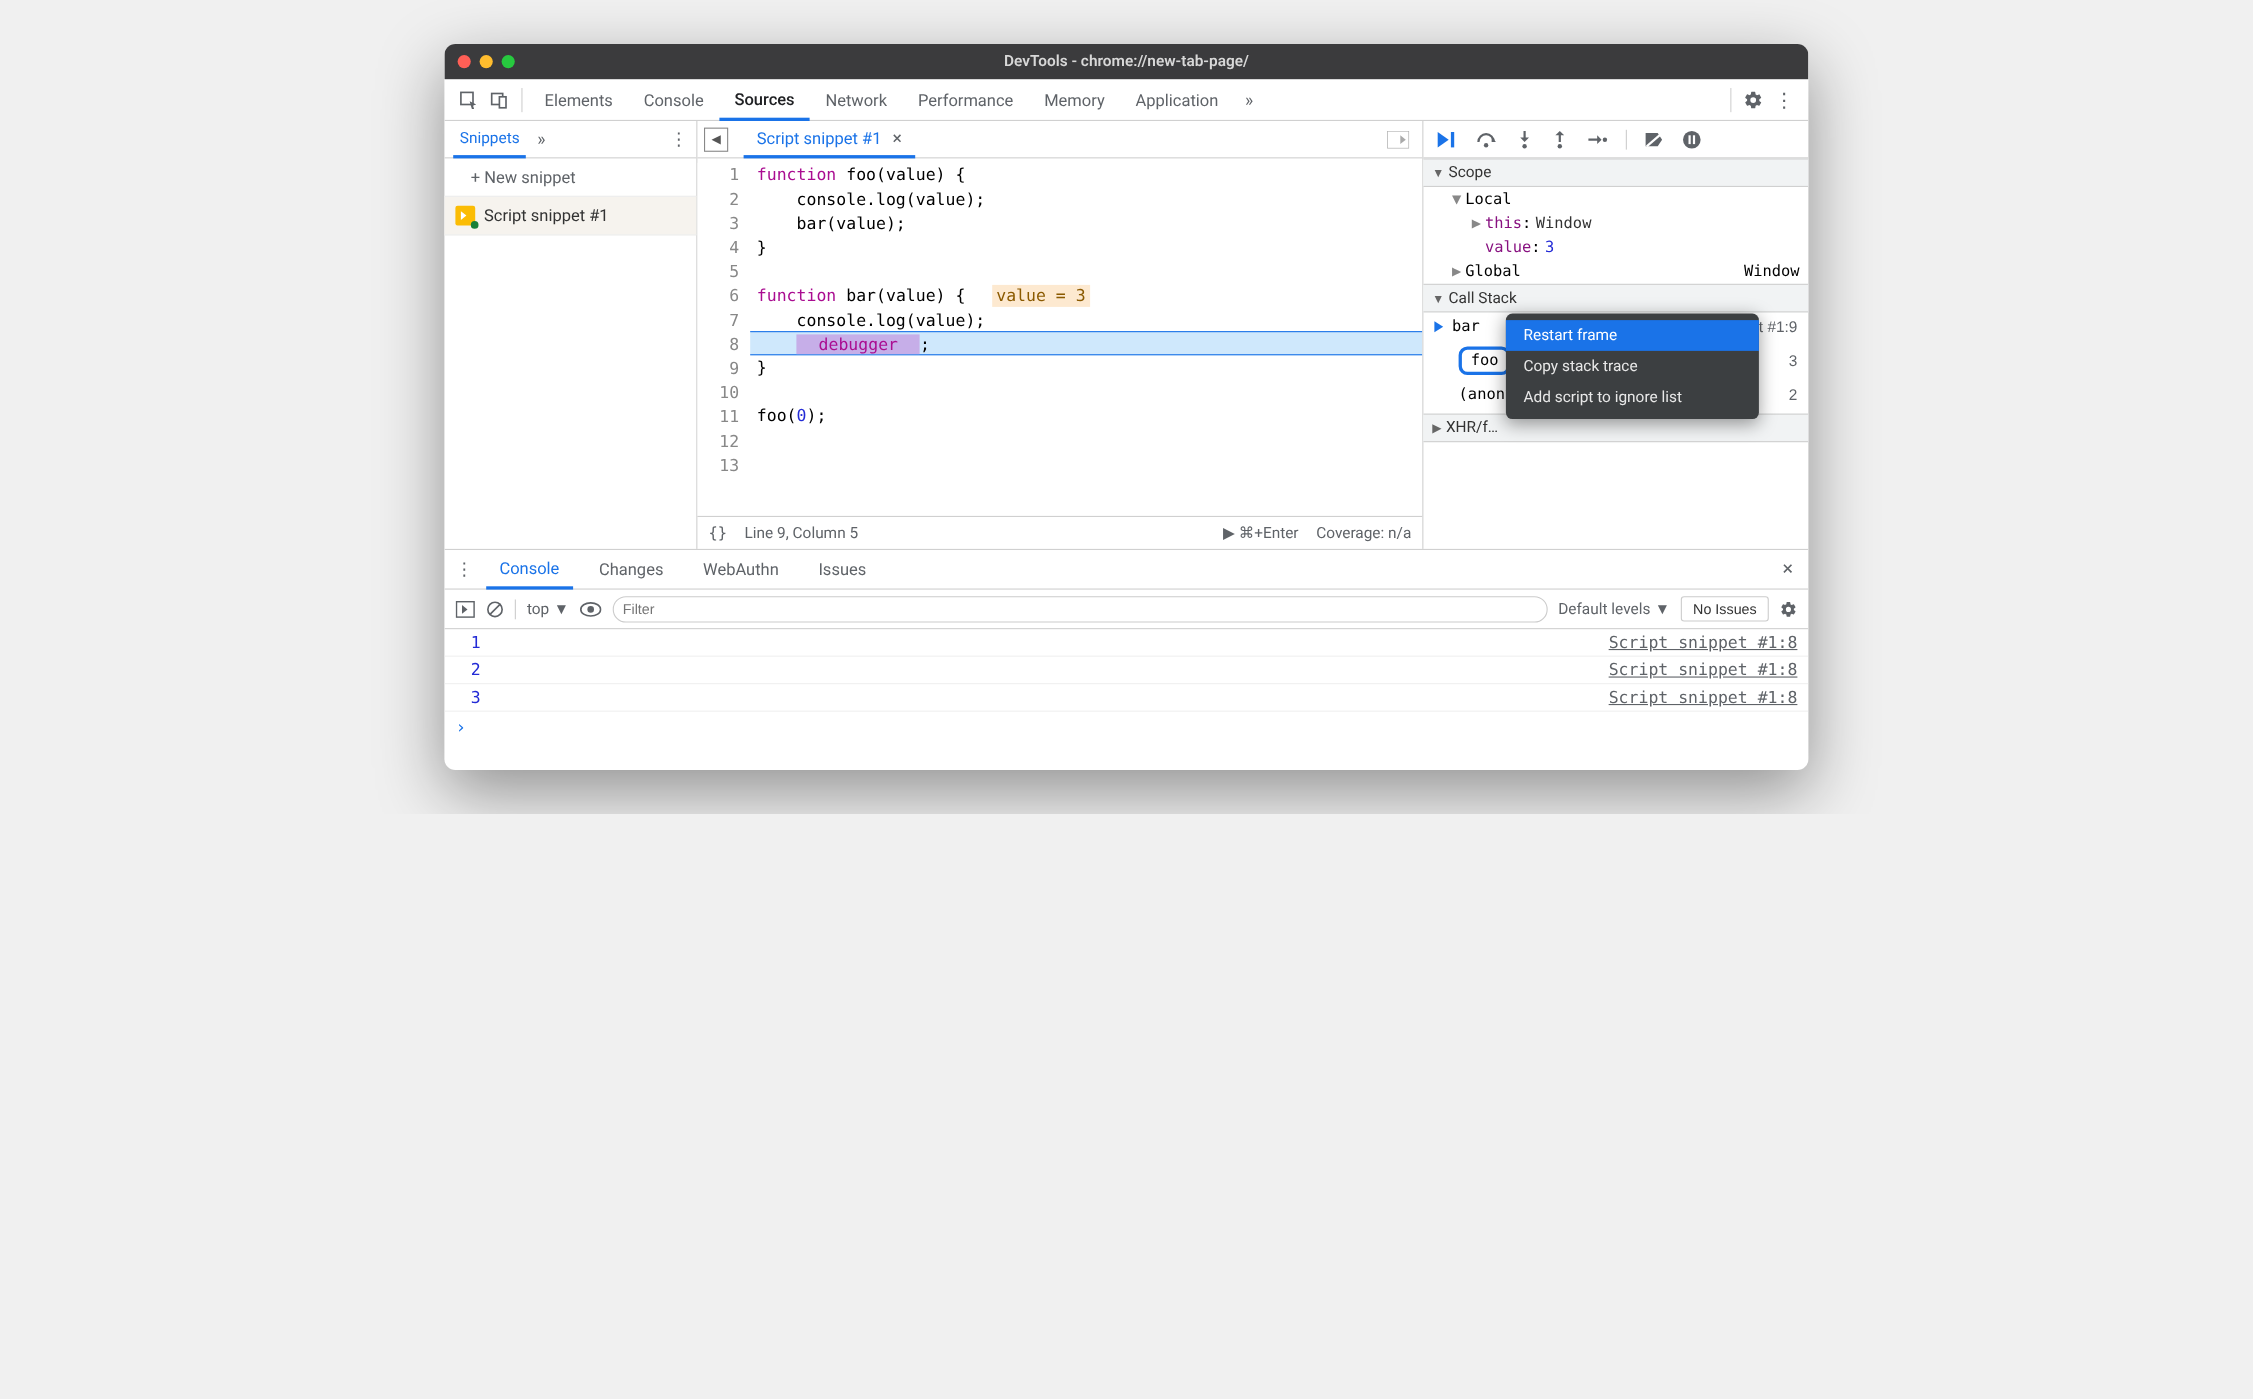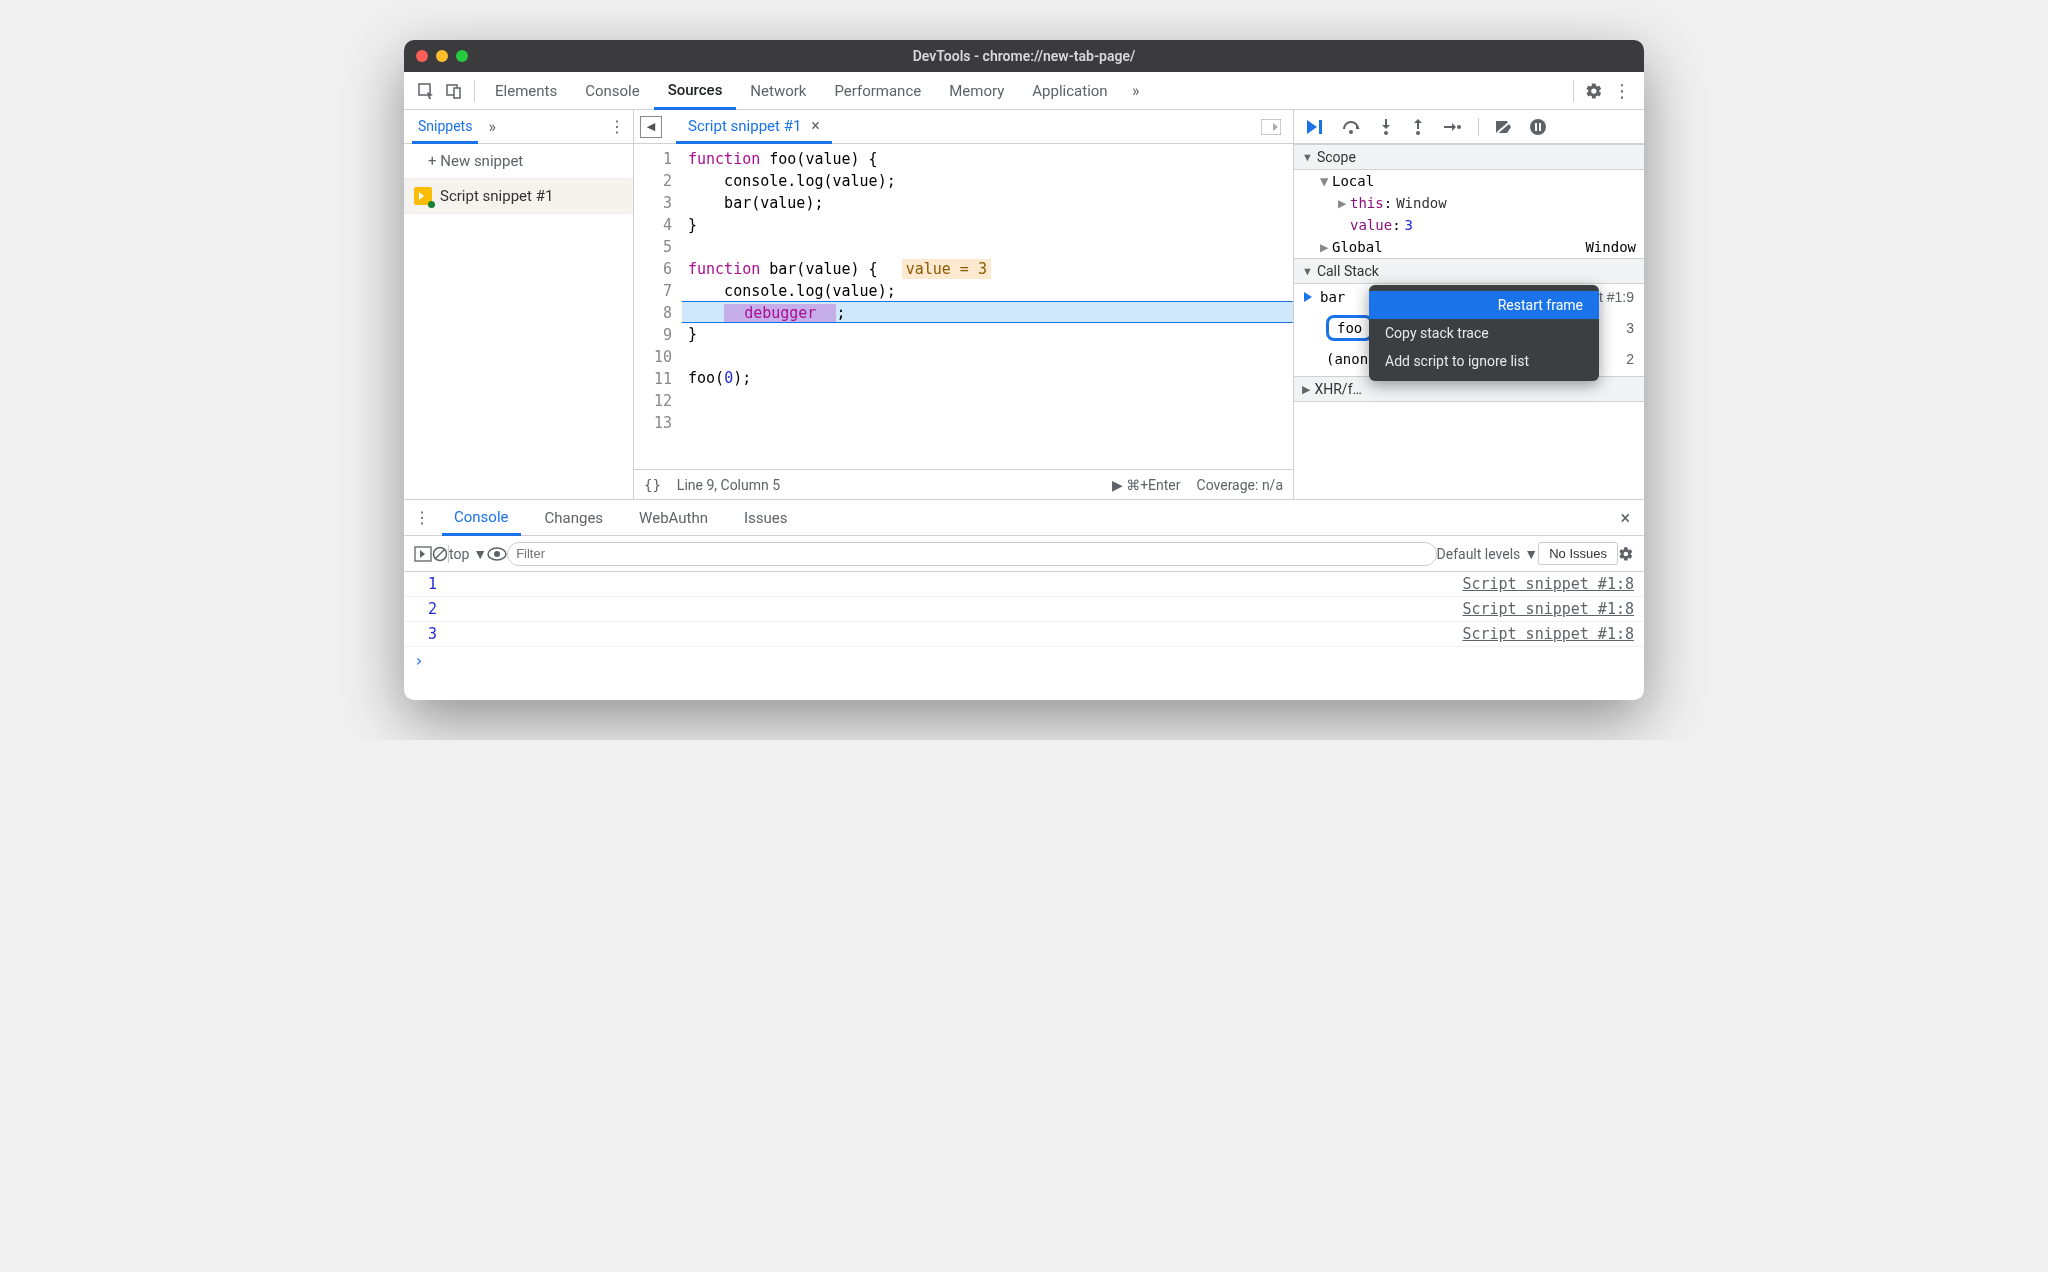--- a/index.html
+++ b/index.html
@@ -296,21 +296,21 @@
   box-shadow: 0 4px 16px rgba(0,0,0,0.4);
   z-index: 100;
   min-width: 230px;
 }
 .context-item {
   padding: 6px 16px;
   color: #e8e8e8;
   font-size: 14px;
   cursor: pointer;
 }
-.context-item.active { background: #1a73e8; color: #fff; text-align: right; }
+.context-item.active { background: #1a73e8; color: #fff; }
 .drawer {
   height: 200px;
 }
 .drawer-tabs {
   height: 36px;
   display: flex;
   align-items: center;
   padding: 0 10px;
   border-bottom: 1px solid #d0d0d0;
   gap: 12px;
@@ -327,20 +327,21 @@
 .drawer-tab.active {
   color: #1a73e8;
   border-bottom: 3px solid #1a73e8;
   margin-bottom: -1px;
 }
 .drawer-tabs .close-d { margin-left: auto; color: #5f6368; cursor: pointer; font-size: 18px; padding: 4px; }
 .console-toolbar {
   height: 36px;
   display: flex;
   align-items: center;
+  gap: 10px;
   padding: 0 10px;
   border-bottom: 1px solid #d0d0d0;
 }
 .console-toolbar .sel {
   display: flex; align-items: center; gap: 4px;
   color: #5f6368; font-size: 14px; cursor: pointer;
 }
 .filter-input {
   flex: 1;
   height: 24px;

